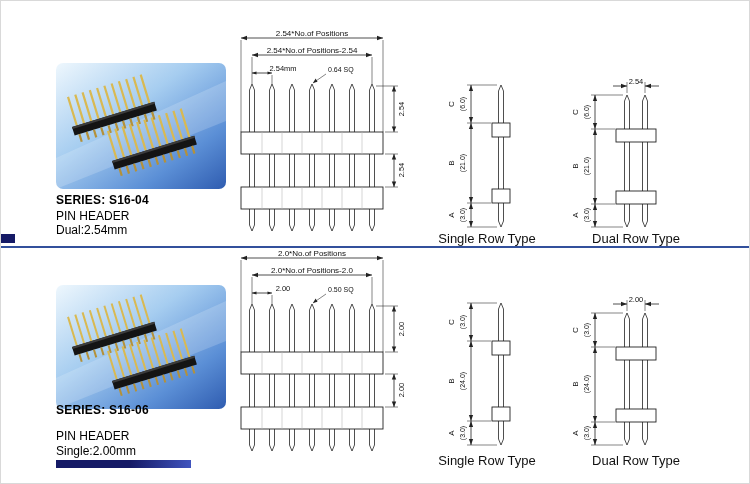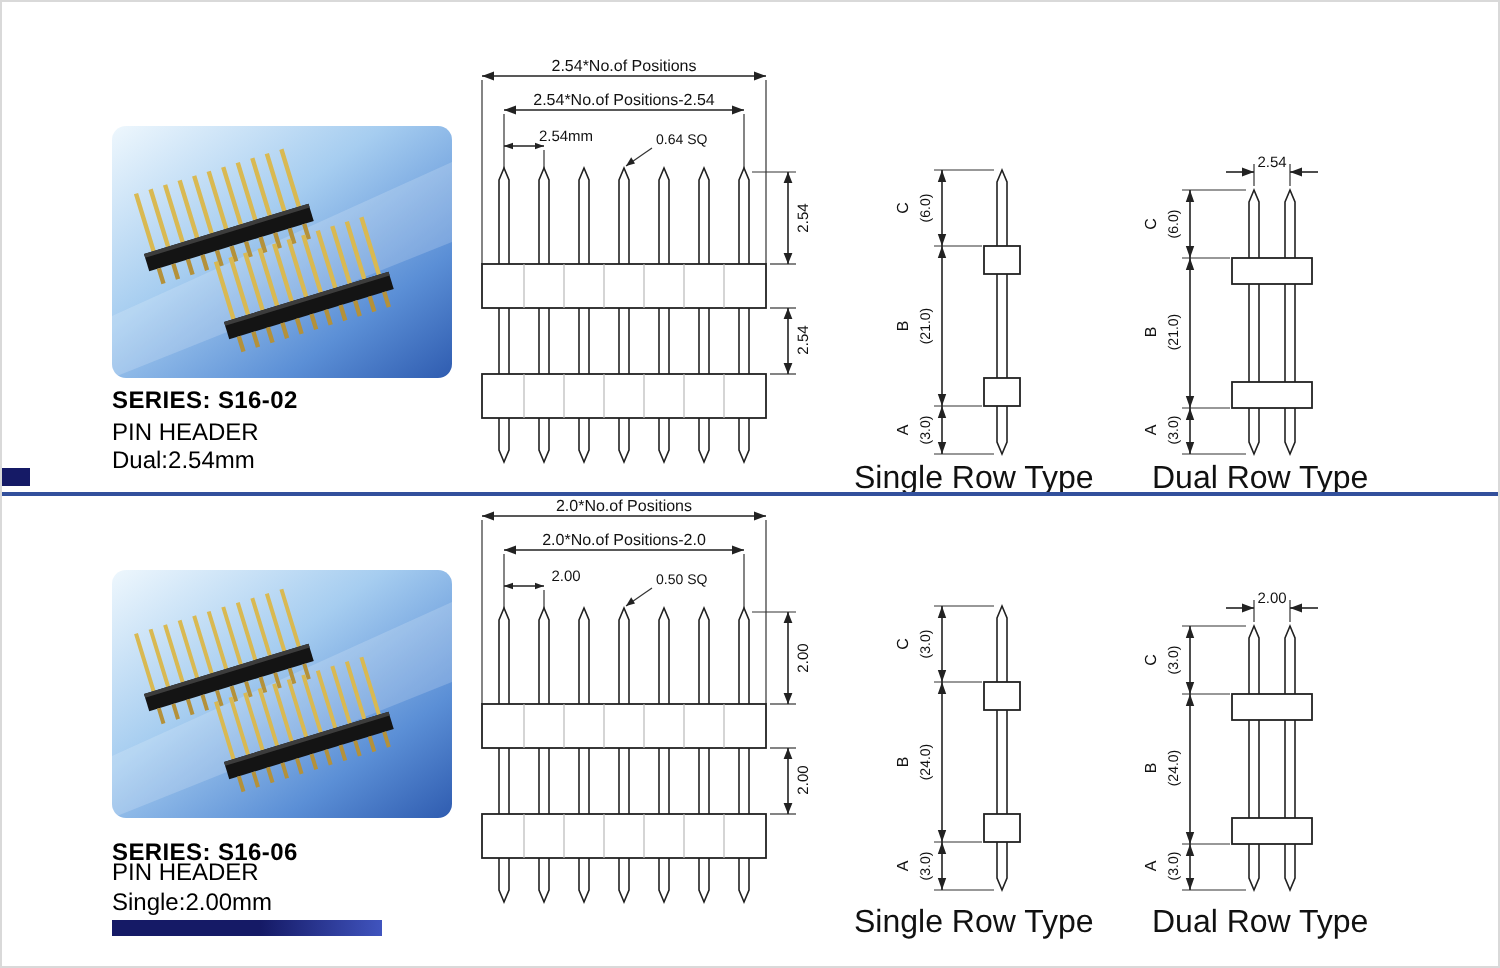--- a/index.html
+++ b/index.html
@@ -3,21 +3,21 @@
 <meta charset="utf-8">
 <style>
   *{box-sizing:border-box}
   html,body{margin:0;padding:0;background:#fff}
   .page{position:relative;width:750px;height:484px;background:#fff;border:1px solid #d9d9d9;
         font-family:"Liberation Sans",sans-serif;color:#000;overflow:hidden}
   .section{position:absolute;left:0;width:750px}
   .abs{position:absolute}
   .series-label{font-size:12px;font-weight:bold;letter-spacing:.2px}
   .text-label{font-size:12px}
-  .caption{font-size:16px;color:#111}
+  .caption{font-size:13px;text-align:center;color:#111}
   .divider{position:absolute;left:0;width:750px;height:2px;background:#32509c}
   .edge-block{position:absolute;left:0;width:14px;height:9px;background:#151a66}
   .accent-bar{position:absolute;height:8px;background:linear-gradient(90deg,#151a66 55%,#4054be 100%)}
   svg{display:block}
   svg text{font-family:"Liberation Sans",sans-serif;fill:#111}
 </style>
 </head>
 <body>
 
 <div class="page">
@@ -42,21 +42,21 @@
         <path d="M5 9V17M12.6 9V17M20.2 9V17M27.8 9V17M35.4 9V17M43 9V17M50.6 9V17M58.2 9V17M65.8 9V17M73.4 9V17M81 9V17" stroke="#b4913a" stroke-width="2.2" fill="none"></path>
       </g>
       <g transform="translate(56,98) rotate(-17)">
         <path d="M5 0V-30M12.6 0V-30M20.2 0V-30M27.8 0V-30M35.4 0V-30M43 0V-30M50.6 0V-30M58.2 0V-30M65.8 0V-30M73.4 0V-30M81 0V-30" stroke="#d9b952" stroke-width="2.2" fill="none"></path>
         <rect x="0" y="0" width="86" height="9" fill="#141414"></rect>
         <rect x="0" y="0" width="86" height="2" fill="#3c3c3c"></rect>
         <path d="M5 9V17M12.6 9V17M20.2 9V17M27.8 9V17M35.4 9V17M43 9V17M50.6 9V17M58.2 9V17M65.8 9V17M73.4 9V17M81 9V17" stroke="#b4913a" stroke-width="2.2" fill="none"></path>
       </g>
     </svg>
 
-    <div class="abs series-label" style="left:55px;top:192px">SERIES:  S16-02</div>
+    <div class="abs series-label" style="left:55px;top:192px">SERIES:  S16-04</div>
     <div class="abs text-label" style="left:55px;top:208px">PIN HEADER</div>
     <div class="abs text-label" style="left:55px;top:222px">Dual:2.54mm</div>
 
     <svg class="abs" style="left:237px;top:27px" width="175" height="215" viewBox="0 0 175 215">
       <g stroke="#333" stroke-width="0.6">
         <line x1="3" y1="12" x2="3" y2="104"></line>
           <line x1="145" y1="12" x2="145" y2="104"></line>
         <line x1="14" y1="29" x2="14" y2="56"></line>
           <line x1="134" y1="29" x2="134" y2="56"></line>
         <line x1="34" y1="47" x2="34" y2="56"></line>
@@ -218,21 +218,21 @@
         <path d="M5 9V17M12.6 9V17M20.2 9V17M27.8 9V17M35.4 9V17M43 9V17M50.6 9V17M58.2 9V17M65.8 9V17M73.4 9V17M81 9V17" stroke="#b4913a" stroke-width="2" fill="none"></path>
       </g>
       <g transform="translate(56,96) rotate(-17)">
         <path d="M5 0V-30M12.6 0V-30M20.2 0V-30M27.8 0V-30M35.4 0V-30M43 0V-30M50.6 0V-30M58.2 0V-30M65.8 0V-30M73.4 0V-30M81 0V-30" stroke="#d9b952" stroke-width="2" fill="none"></path>
         <rect x="0" y="0" width="86" height="9" fill="#141414"></rect>
         <rect x="0" y="0" width="86" height="2" fill="#3c3c3c"></rect>
         <path d="M5 9V17M12.6 9V17M20.2 9V17M27.8 9V17M35.4 9V17M43 9V17M50.6 9V17M58.2 9V17M65.8 9V17M73.4 9V17M81 9V17" stroke="#b4913a" stroke-width="2" fill="none"></path>
       </g>
     </svg>
 
-    <div class="abs series-label" style="left:55px;top:172px">SERIES:  S16-06</div>
+    <div class="abs series-label" style="left:55px;top:156px">SERIES:  S16-06</div>
     <div class="abs text-label" style="left:55px;top:182px">PIN HEADER</div>
     <div class="abs text-label" style="left:55px;top:197px">Single:2.00mm</div>
     <div class="accent-bar" style="left:55px;top:213px;width:135px"></div>
 
     <svg class="abs" style="left:237px;top:1px" width="175" height="215" viewBox="0 0 175 215">
       <g stroke="#333" stroke-width="0.6">
         <line x1="3" y1="12" x2="3" y2="104"></line>
           <line x1="145" y1="12" x2="145" y2="104"></line>
         <line x1="14" y1="29" x2="14" y2="56"></line>
           <line x1="134" y1="29" x2="134" y2="56"></line>

